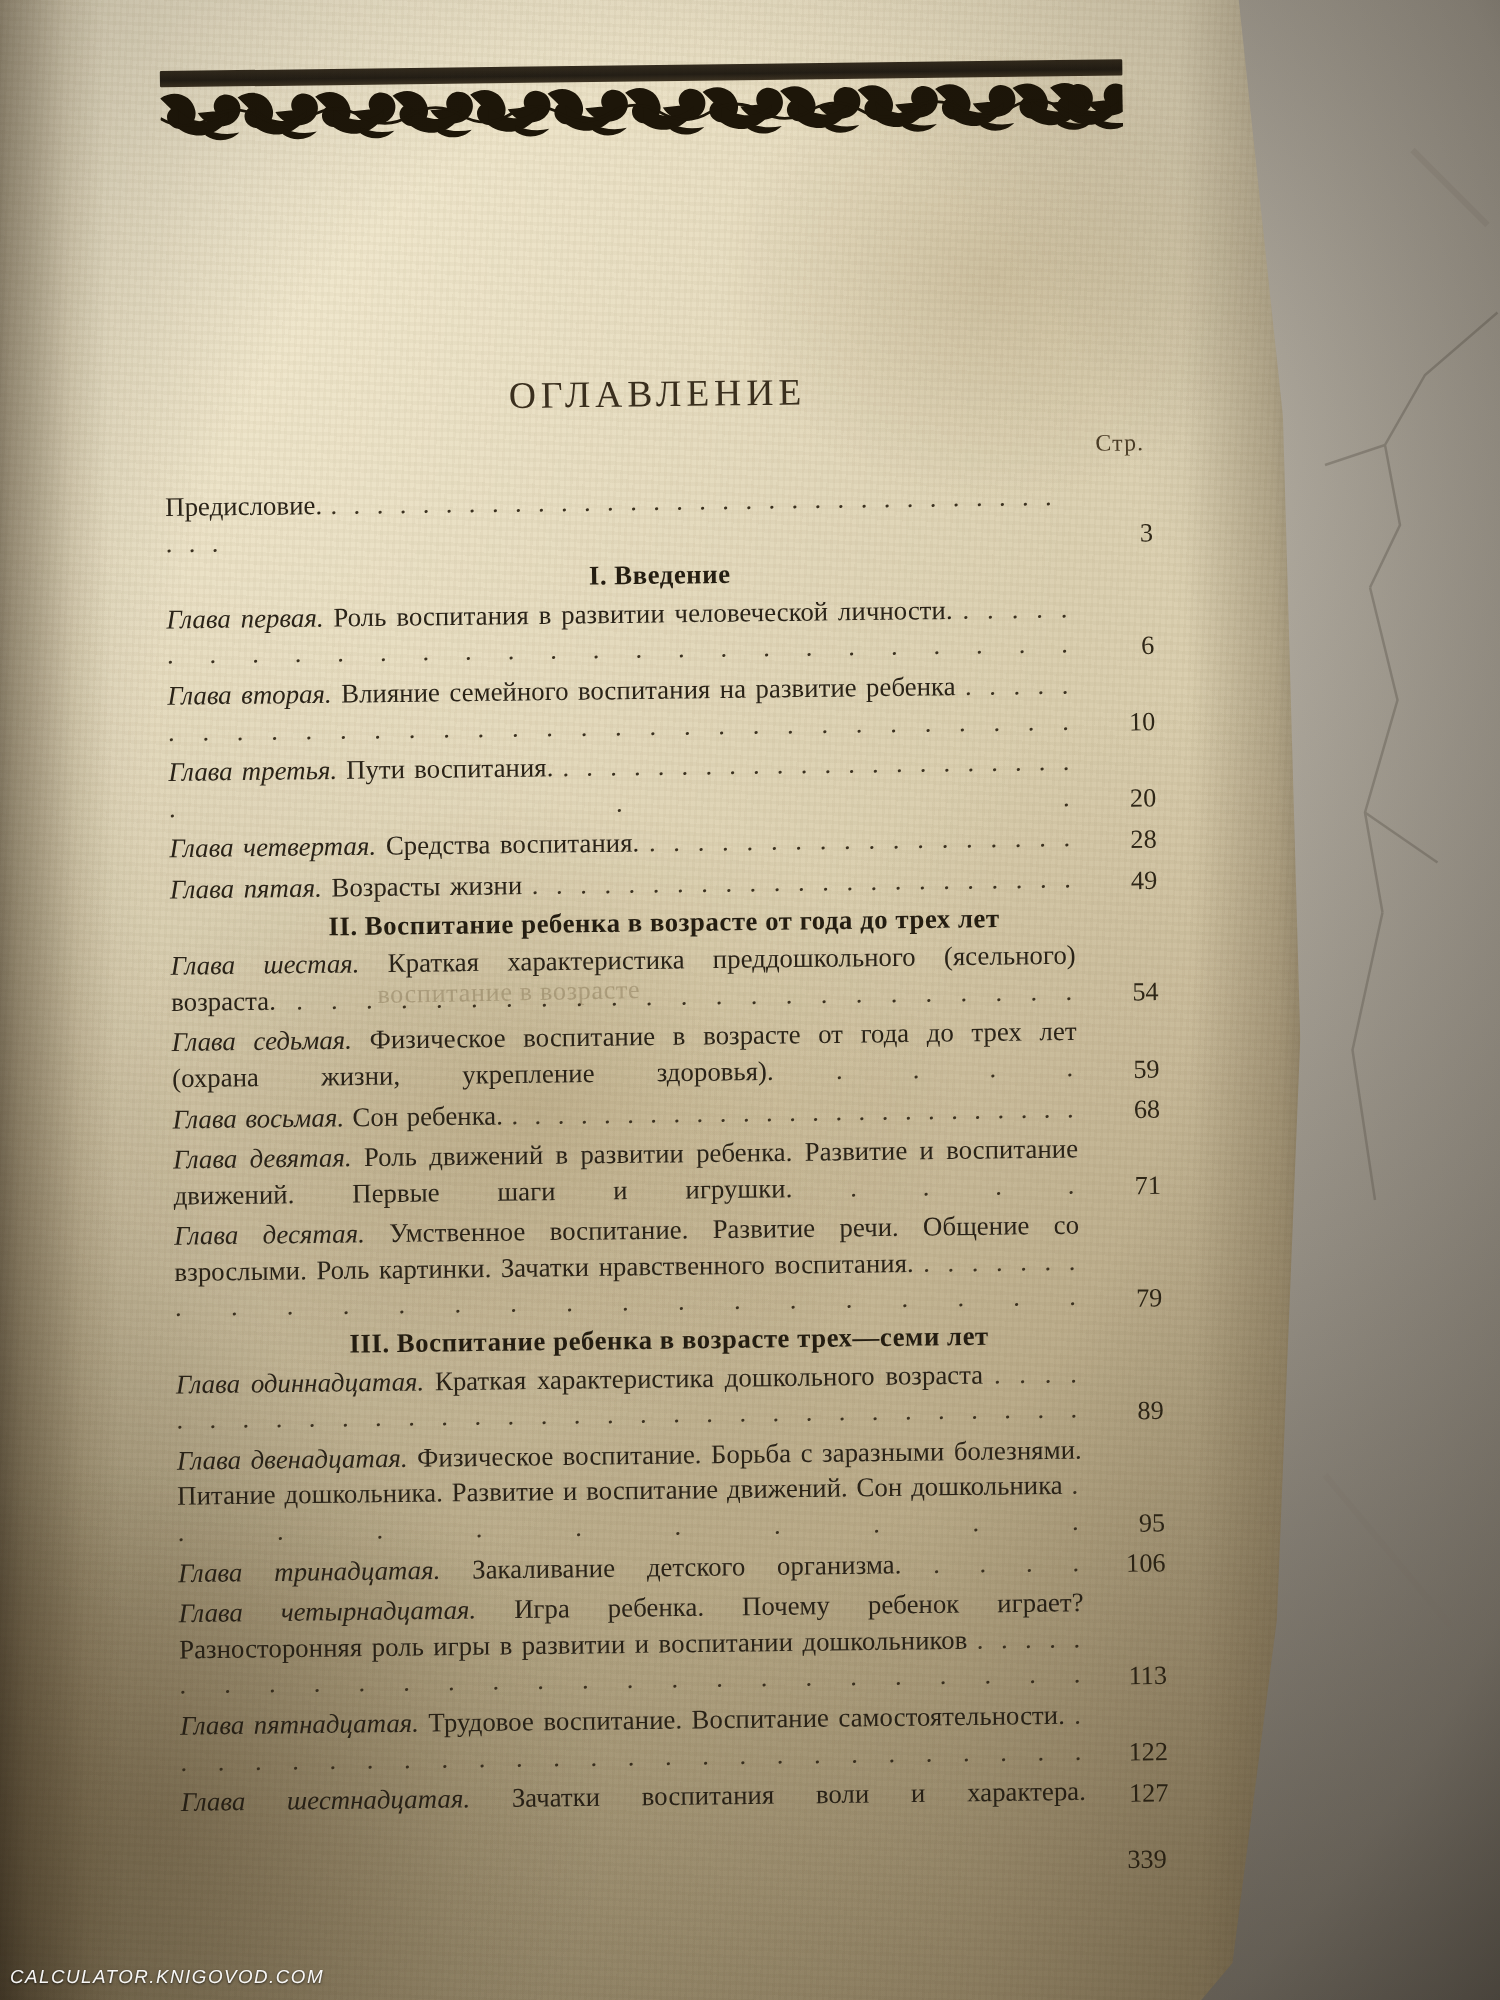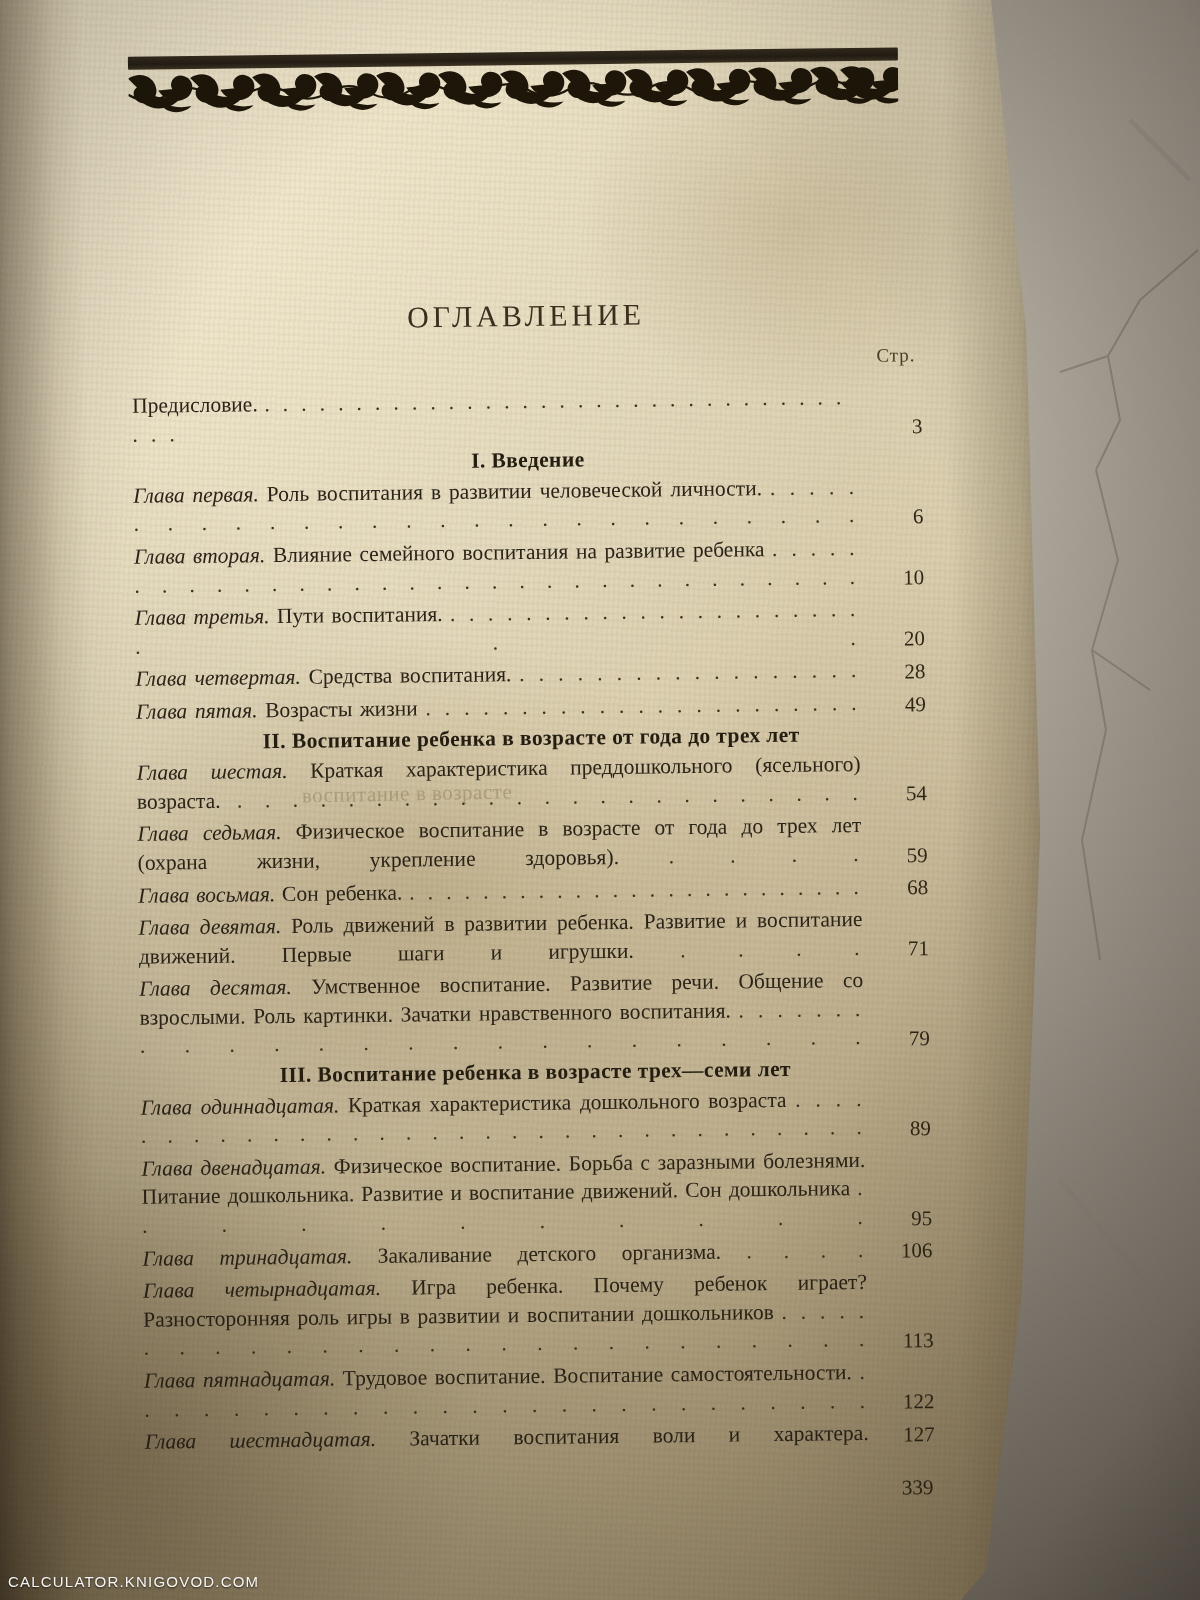--- a/index.html
+++ b/index.html
@@ -225,20 +225,21 @@
   .watermark {
     position: absolute;
     left: 8px;
     bottom: 10px;
     font-family: "Liberation Sans", sans-serif;
     font-size: 15px;
     letter-spacing: 1.2px;
     color: #ffffff;
     text-shadow: 0 1px 2px rgba(0,0,0,.75);
     opacity: .95;
+    font-style: italic;
   }
 
   
   .vignette {
     position: absolute;
     inset: 0;
     pointer-events: none;
     background: radial-gradient(ellipse at 45% 42%, rgba(0,0,0,0) 45%, rgba(20,14,6,.28) 85%, rgba(15,10,4,.48) 100%);
   }
 </style>

